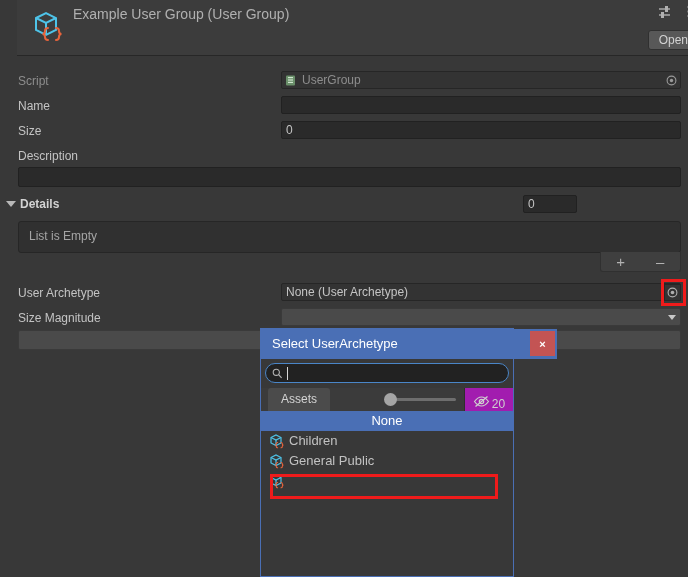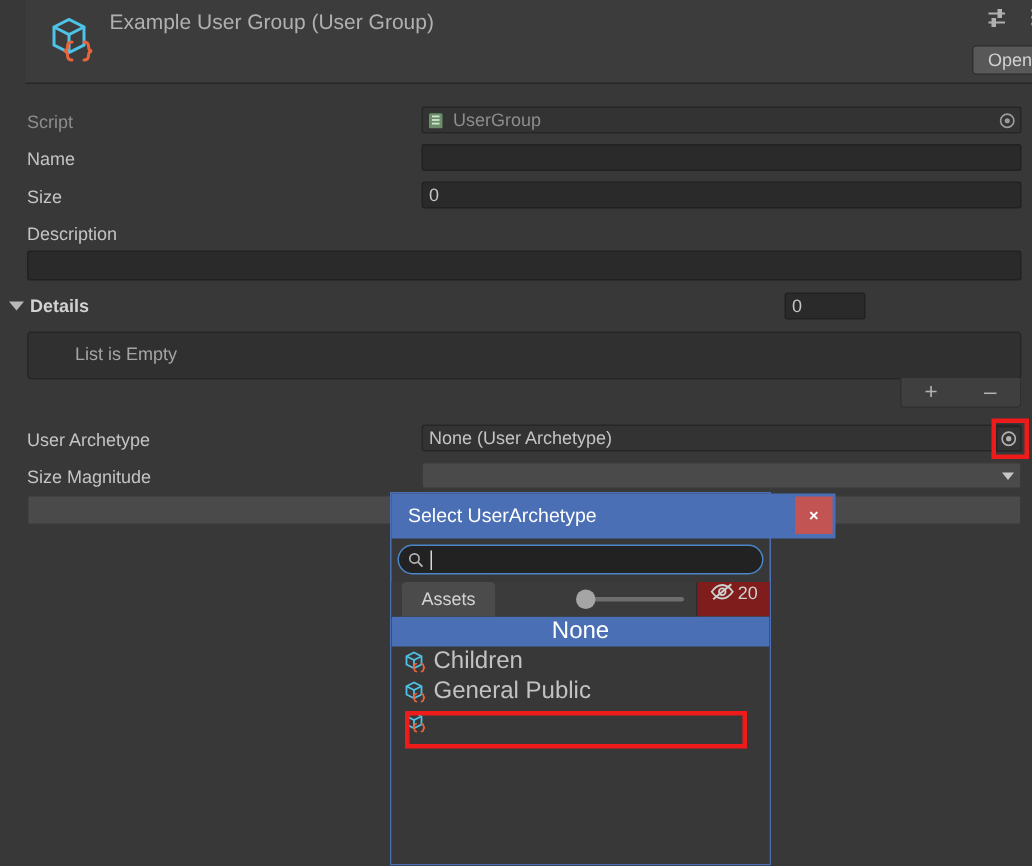--- a/index.html
+++ b/index.html
@@ -178,21 +178,20 @@
     background: #303030;
     border: 1px solid #262626;
     border-radius: 3px;
     box-sizing: border-box;
   }
   .list-empty-text {
     position: absolute;
     left: 10px; top: 7px;
     font-size: 12px;
     color: #a5a5a5;
-    margin-left: 21px;
   }
   .list-footer {
     position: absolute;
     left: 600px; top: 252px;
     width: 81px; height: 20px;
     background: #3f3f3f;
     border: 1px solid #303030;
     border-top: none;
     border-radius: 0 0 3px 3px;
     box-sizing: border-box;
@@ -302,24 +301,24 @@
     position: absolute;
     left: 123px; top: 5px;
     width: 13px; height: 13px;
     background: #a5a5a5;
     border-radius: 50%;
   }
   .count-box {
     position: absolute;
     right: 0px; top: 0px;
     width: 48px; height: 23px;
-    background: #7f1d1d;
+    background: #a21caf;
     border-left: 1px solid #2e2e2e;
     display: flex;
-    align-items: flex-start;
+    align-items: flex-end;
     justify-content: center;
     gap: 2px;
   }
   .count-num {
     font-size: 12px;
     color: #cfcfcf;
     line-height: 14px;
   }
   .picker-list {
     position: absolute;
@@ -337,21 +336,21 @@
     padding-left: 28px;
     box-sizing: border-box;
   }
   .pick-item.none {
     background: #4a6fb5;
     justify-content: center;
     padding-left: 0;
   }
   .pick-item.none .pick-label { color: #ffffff; }
   .pick-label {
-    font-size: 16px;
+    font-size: 13px;
     color: #c2c2c2;
     line-height: 16px;
     white-space: nowrap;
   }
   .pick-icon {
     position: absolute;
     left: 8px; top: 2px;
     width: 16px; height: 16px;
   }
 </style>

